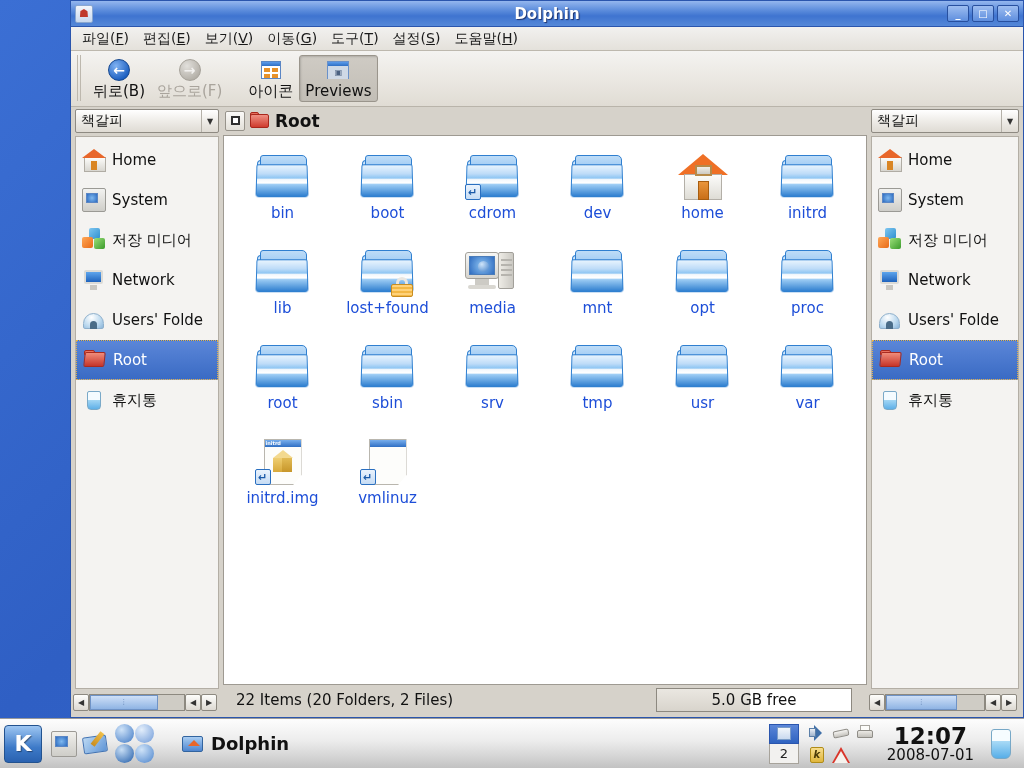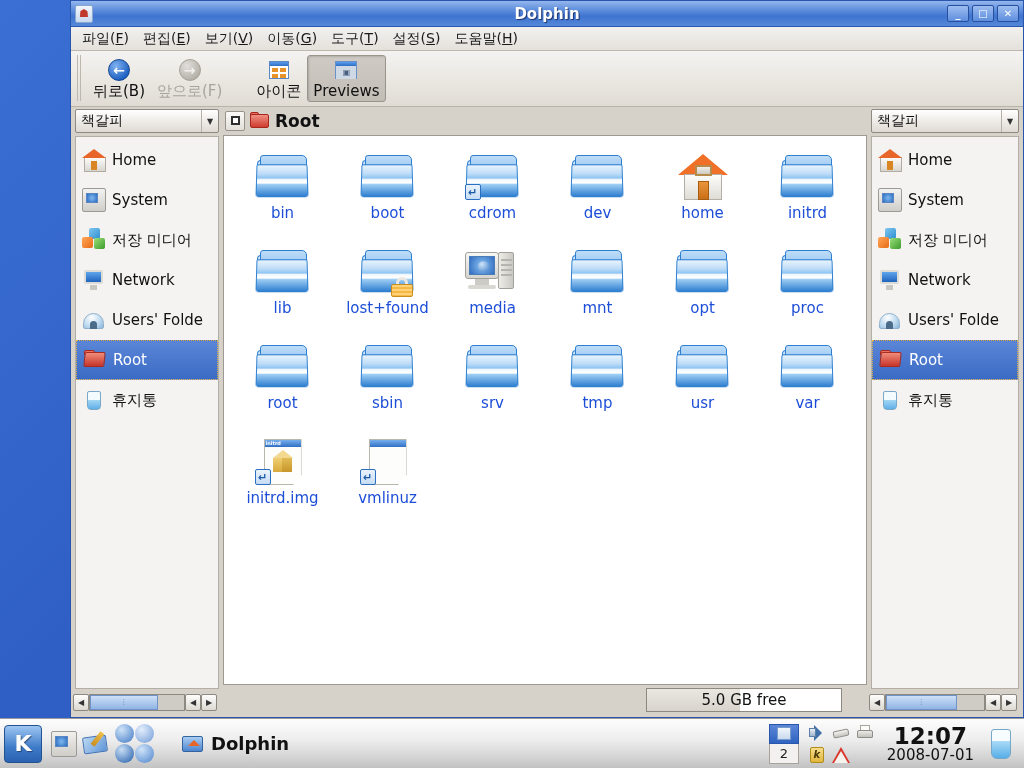--- a/index.html
+++ b/index.html
@@ -285,21 +285,21 @@
     background: linear-gradient(to bottom,#fdfdfb,#ddd9d2); display:flex;align-items:center;justify-content:center;
     font-size:8px; color:#333; }
   .hscroll .trough { flex:1; height:17px; background:#cfccc5; border:1px solid #8d8980; display:flex; }
   .hscroll .thumb { width:72%; background:linear-gradient(to bottom,#cfe0f7,#8fb4e4);
     border:1px solid #6f93c6; display:flex;align-items:center;justify-content:center;
     font-size:7px;color:#5f7fb0;}
   .hscroll .pair { display:flex; }
 
   .status-text { font-size: 15px; color: #111; margin-left: 10px; white-space: nowrap; }
   .freebox {
-    margin-left: auto; margin-right: 22px; width: 196px; height: 24px;
+    margin-left: auto; margin-right: 12px; width: 196px; height: 24px;
     border: 1px solid #8d8980; background: #ffffff; display: flex; align-items: center;
     position: relative;
   }
   .freebox .fill { position:absolute; left:0; top:0; bottom:0; width:48%;
     background: linear-gradient(to bottom,#eae7e1,#d8d4cc); }
   .freebox .ftext { position: relative; width: 100%; text-align: center; font-size: 15px; color: #111; }
 
   
   #taskbar {
     position: absolute; left: 0; bottom: 0; width: 1024px; height: 50px;
@@ -405,21 +405,21 @@
       <div class="tb-label">뒤로(B)</div>
     </div>
 
     <div class="tb-btn disabled">
       <div class="tb-ico">
           <div class="arrow-circle off">→</div>
         </div>
       <div class="tb-label">앞으로(F)</div>
     </div>
 
-    <div class="tb-btn" style="margin-left:22px;justify-content:space-between;">
+    <div class="tb-btn" style="margin-left:14px;justify-content:space-between;">
       <div class="tb-ico">
         <div class="ico-icons">
             <div class="bar"></div>
             <div class="dots">
               <i></i>
               <i></i>
               <i></i>
               <i></i>
             </div>
           </div>
@@ -708,20 +708,21 @@
                 <div class="tbar"></div>
               <div class="ov-link">↵</div>
             </div>
             <div class="label">vmlinuz</div>
           </div>
 
         </div>
       </div>
 
       <div class="statusrow">
+        <div class="status-text">22 Items (20 Folders, 2 Files)</div>
         <div class="freebox">
           <div class="fill"></div>
           <div class="ftext">5.0 GB free</div>
         </div>
       </div>
     </div>
 
     <div class="panel right">
       <div class="combo">
         <span>책갈피</span>

